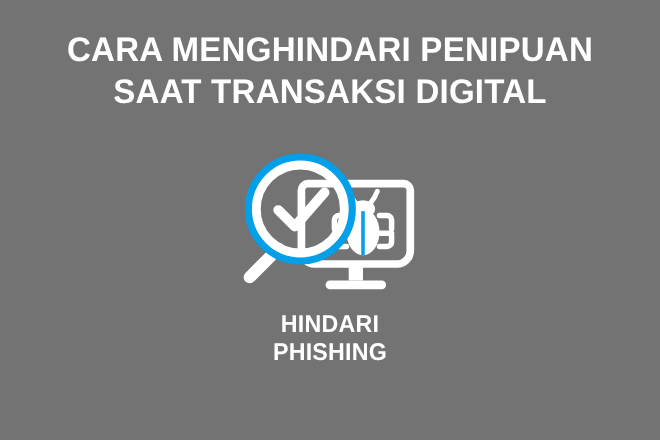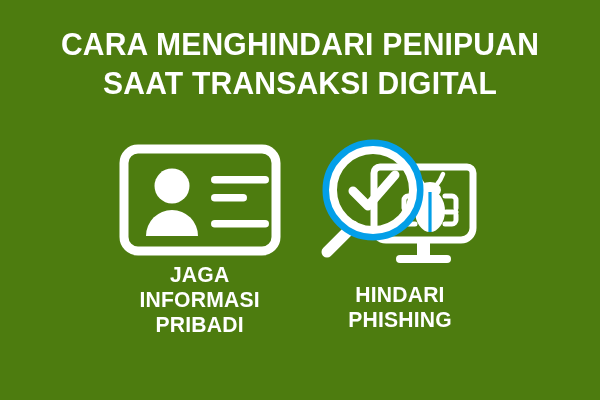--- a/index.html
+++ b/index.html
@@ -84,48 +84,29 @@
   .col-3 .caption { margin-top: 14px; }
 
   .col-2 .icon-wrap { height: 128px; }
   .col-3 .icon-wrap { height: 128px; }
 
   svg { display: block; overflow: visible; }
 </style>
 </head>
 <body>
 
-<div id="poster" style="background: #4d7c0f;">
+<div id="poster" style="background: #737373;">
 
   <div class="title-block">
     <div class="title-line">CARA MENGHINDARI PENIPUAN</div>
     <div class="title-line">SAAT TRANSAKSI DIGITAL</div>
   </div>
 
   <div class="columns">
 
-    <div class="column col-1">
-      <div class="icon-wrap">
-        <svg width="162" height="112" viewBox="0 0 162 112" fill="none" xmlns="http://www.w3.org/2000/svg">
-
-          <rect x="5" y="5" width="152" height="102" rx="14" ry="14" stroke="#FFFFFF" stroke-width="9" fill="none"></rect>
-
-          <circle cx="53" cy="42" r="17.5" fill="#FFFFFF"></circle>
-
-          <path d="M27 92 a26 26 0 0 1 52 0 z" fill="#FFFFFF"></path>
-
-          <rect x="92" y="32" width="58" height="7.5" rx="3.75" fill="#FFFFFF"></rect>
-          <rect x="92" y="50" width="36" height="7.5" rx="3.75" fill="#FFFFFF"></rect>
-          <rect x="92" y="76" width="58" height="7.5" rx="3.75" fill="#FFFFFF"></rect>
-        </svg>
-      </div>
-      <div class="caption">JAGA
-INFORMASI
-PRIBADI</div>
-    </div>
 
     <div class="column col-2">
       <div class="icon-wrap">
         <svg width="178" height="132" viewBox="0 0 178 132" fill="none" xmlns="http://www.w3.org/2000/svg">
 
           <g>
 
             <path d="M69 29 H156 a6 6 0 0 1 6 6 V90 a12 12 0 0 1 -12 12 H75 a12 12 0 0 1 -12 -12 V35 a6 6 0 0 1 6 -6 Z" stroke="#FFFFFF" stroke-width="7" fill="none" stroke-linejoin="round"></path>
 
             <rect x="106" y="102" width="13" height="15" fill="#FFFFFF"></rect>

